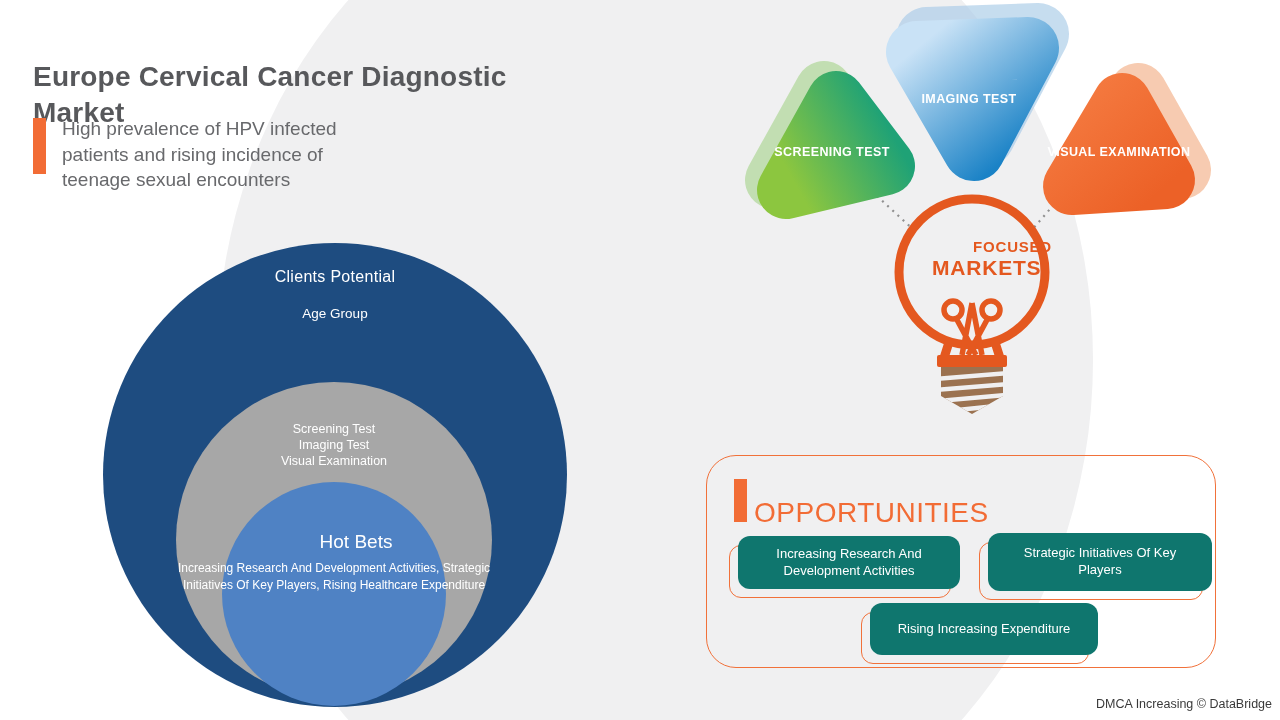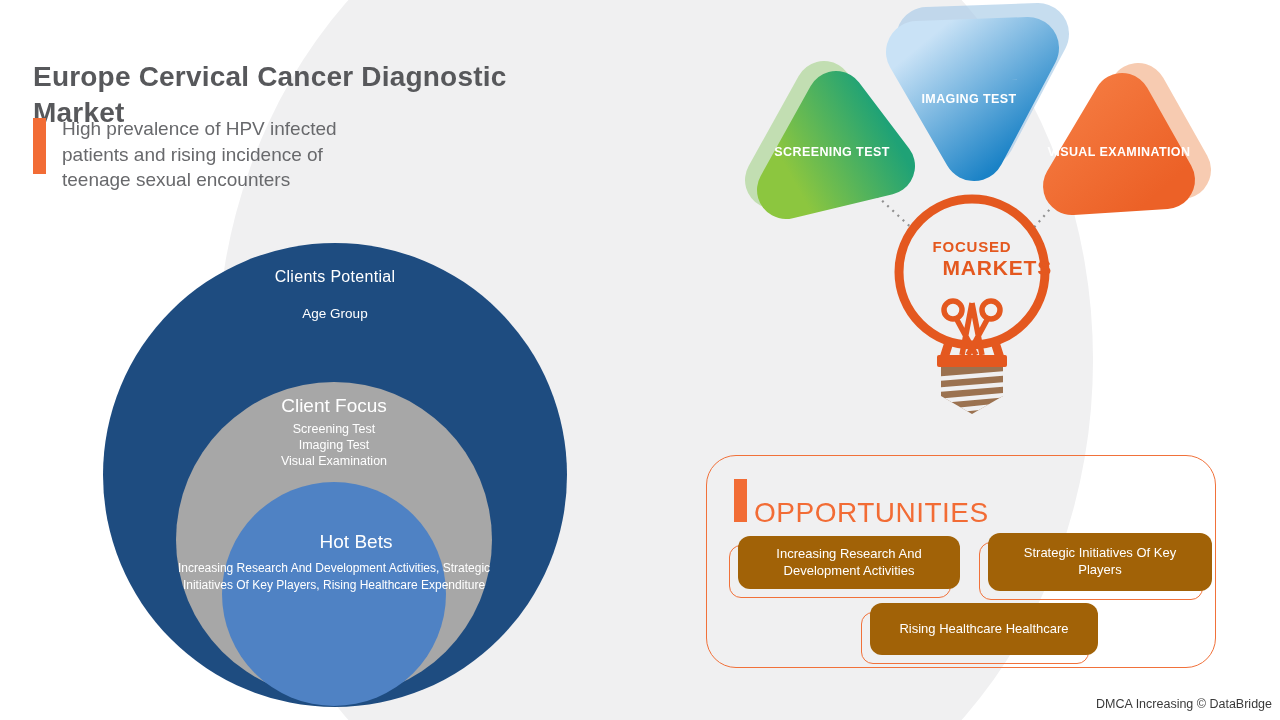--- a/index.html
+++ b/index.html
@@ -29,39 +29,39 @@
   .vt-mid-items   { left:176px; top:421px; width:316px; font-size:12.5px; line-height:1.28; }
   .vt-inner-title { left:176px; top:531px; width:360px; font-size:19px; }
   .vt-inner-sub   { left:169px; top:560px; width:330px; font-size:12px; line-height:1.4; }
 
   
   .blob-label { position:absolute; color:#ffffff; font-weight:700; font-size:12.5px;
                 letter-spacing:0.4px; text-align:center; }
   .lbl-screening { left:752px; top:145px; width:160px; }
   .lbl-imaging   { left:889px; top:92px;  width:160px; }
   .lbl-visual    { left:1029px; top:145px; width:180px; }
-  .bulb-word1 { position:absolute; left:892px; top:238px; width:160px; text-align:center;
+  .bulb-word1 { position:absolute; left:892px; top:238px; width:160px; text-align:right;
                 font-size:15px; font-weight:700; letter-spacing:0.8px; color:#e4581f; }
-  .bulb-word2 { position:absolute; left:892px; top:256px; width:160px; text-align:right;
+  .bulb-word2 { position:absolute; left:932px; top:256px; width:160px; text-align:left;
                 font-size:21px; font-weight:700; letter-spacing:0.8px; color:#e4581f; }
 
   svg.graphic { position:absolute; left:700px; top:0; width:580px; height:460px; }
 
   
   .opp-panel { position:absolute; left:706px; top:455px; width:510px; height:213px;
                border:1.6px solid #f1713a; border-radius:30px; }
   .opp-bar { position:absolute; left:27px; top:23px; width:13px; height:43px; background:#f26c35; }
   .opp-h1 { position:absolute; left:47px; top:22px; font-size:20px; font-weight:700; color:#f26c35;
             letter-spacing:0.2px; }
   .opp-h2 { position:absolute; left:47px; top:41px; font-size:28px; font-weight:400; color:#f26c35;
             letter-spacing:0.5px;text-align:right; }
   .opp-item { position:absolute; }
   .opp-outline { position:absolute; left:-9px; top:9px; width:100%; height:100%;
                  border:1.5px solid #f1713a; border-radius:12px; }
-  .opp-box { position:absolute; left:0; top:0; width:100%; height:100%; background:#a16207;
+  .opp-box { position:absolute; left:0; top:0; width:100%; height:100%; background:#0f766e;
              border-radius:12px; color:#ffffff; font-size:13px; line-height:1.3; text-align:center;
              display:flex; align-items:center; justify-content:center; padding:20px 18px; }
   .opp-1 { left:31px;  top:80px;  width:222px; height:53px; }
   .opp-2 { left:281px; top:77px;  width:224px; height:58px; }
   .opp-3 { left:163px; top:147px; width:228px; height:52px; }
 
   .footer { position:absolute; right:8px; top:697px; font-size:12.5px; color:#3a3a3a; }
 </style>
 </head>
 <body>
@@ -72,21 +72,20 @@
 
   <h1 class="title">Europe Cervical Cancer Diagnostic Market</h1>
   <div class="driver-bar"></div>
   <p class="driver-text">High prevalence of HPV infected patients and rising incidence of teenage sexual encounters</p>
 
   <div class="circle c-outer"></div>
   <div class="circle c-mid"></div>
   <div class="circle c-inner"></div>
   <div class="venn-text vt-outer-title">Clients Potential</div>
   <div class="venn-text vt-outer-sub">Age Group</div>
-  <div class="venn-text vt-mid-title">Client Focus</div>
   <div class="venn-text vt-mid-items">
     <div>Screening Test</div>
     <div>Imaging Test</div>
     <div>Visual Examination</div>
   </div>
   <div class="venn-text vt-inner-title">Hot Bets</div>
   <div class="venn-text vt-inner-sub">Increasing Research And Development Activities, Strategic Initiatives Of Key Players, Rising Healthcare Expenditure</div>
 
   <svg class="graphic" viewBox="700 0 580 460">
     <defs>
@@ -145,19 +144,19 @@
     <div class="opp-item opp-1">
       <div class="opp-outline"></div>
       <div class="opp-box">Increasing Research And Development Activities</div>
     </div>
     <div class="opp-item opp-2">
       <div class="opp-outline"></div>
       <div class="opp-box">Strategic Initiatives Of Key Players</div>
     </div>
     <div class="opp-item opp-3">
       <div class="opp-outline"></div>
-      <div class="opp-box">Rising Healthcare Healthcare</div>
+      <div class="opp-box">Rising Increasing Expenditure</div>
     </div>
   </div>
 
   <div class="footer">DMCA Increasing © DataBridge</div>
 
 </div>
 
 </body></html>

